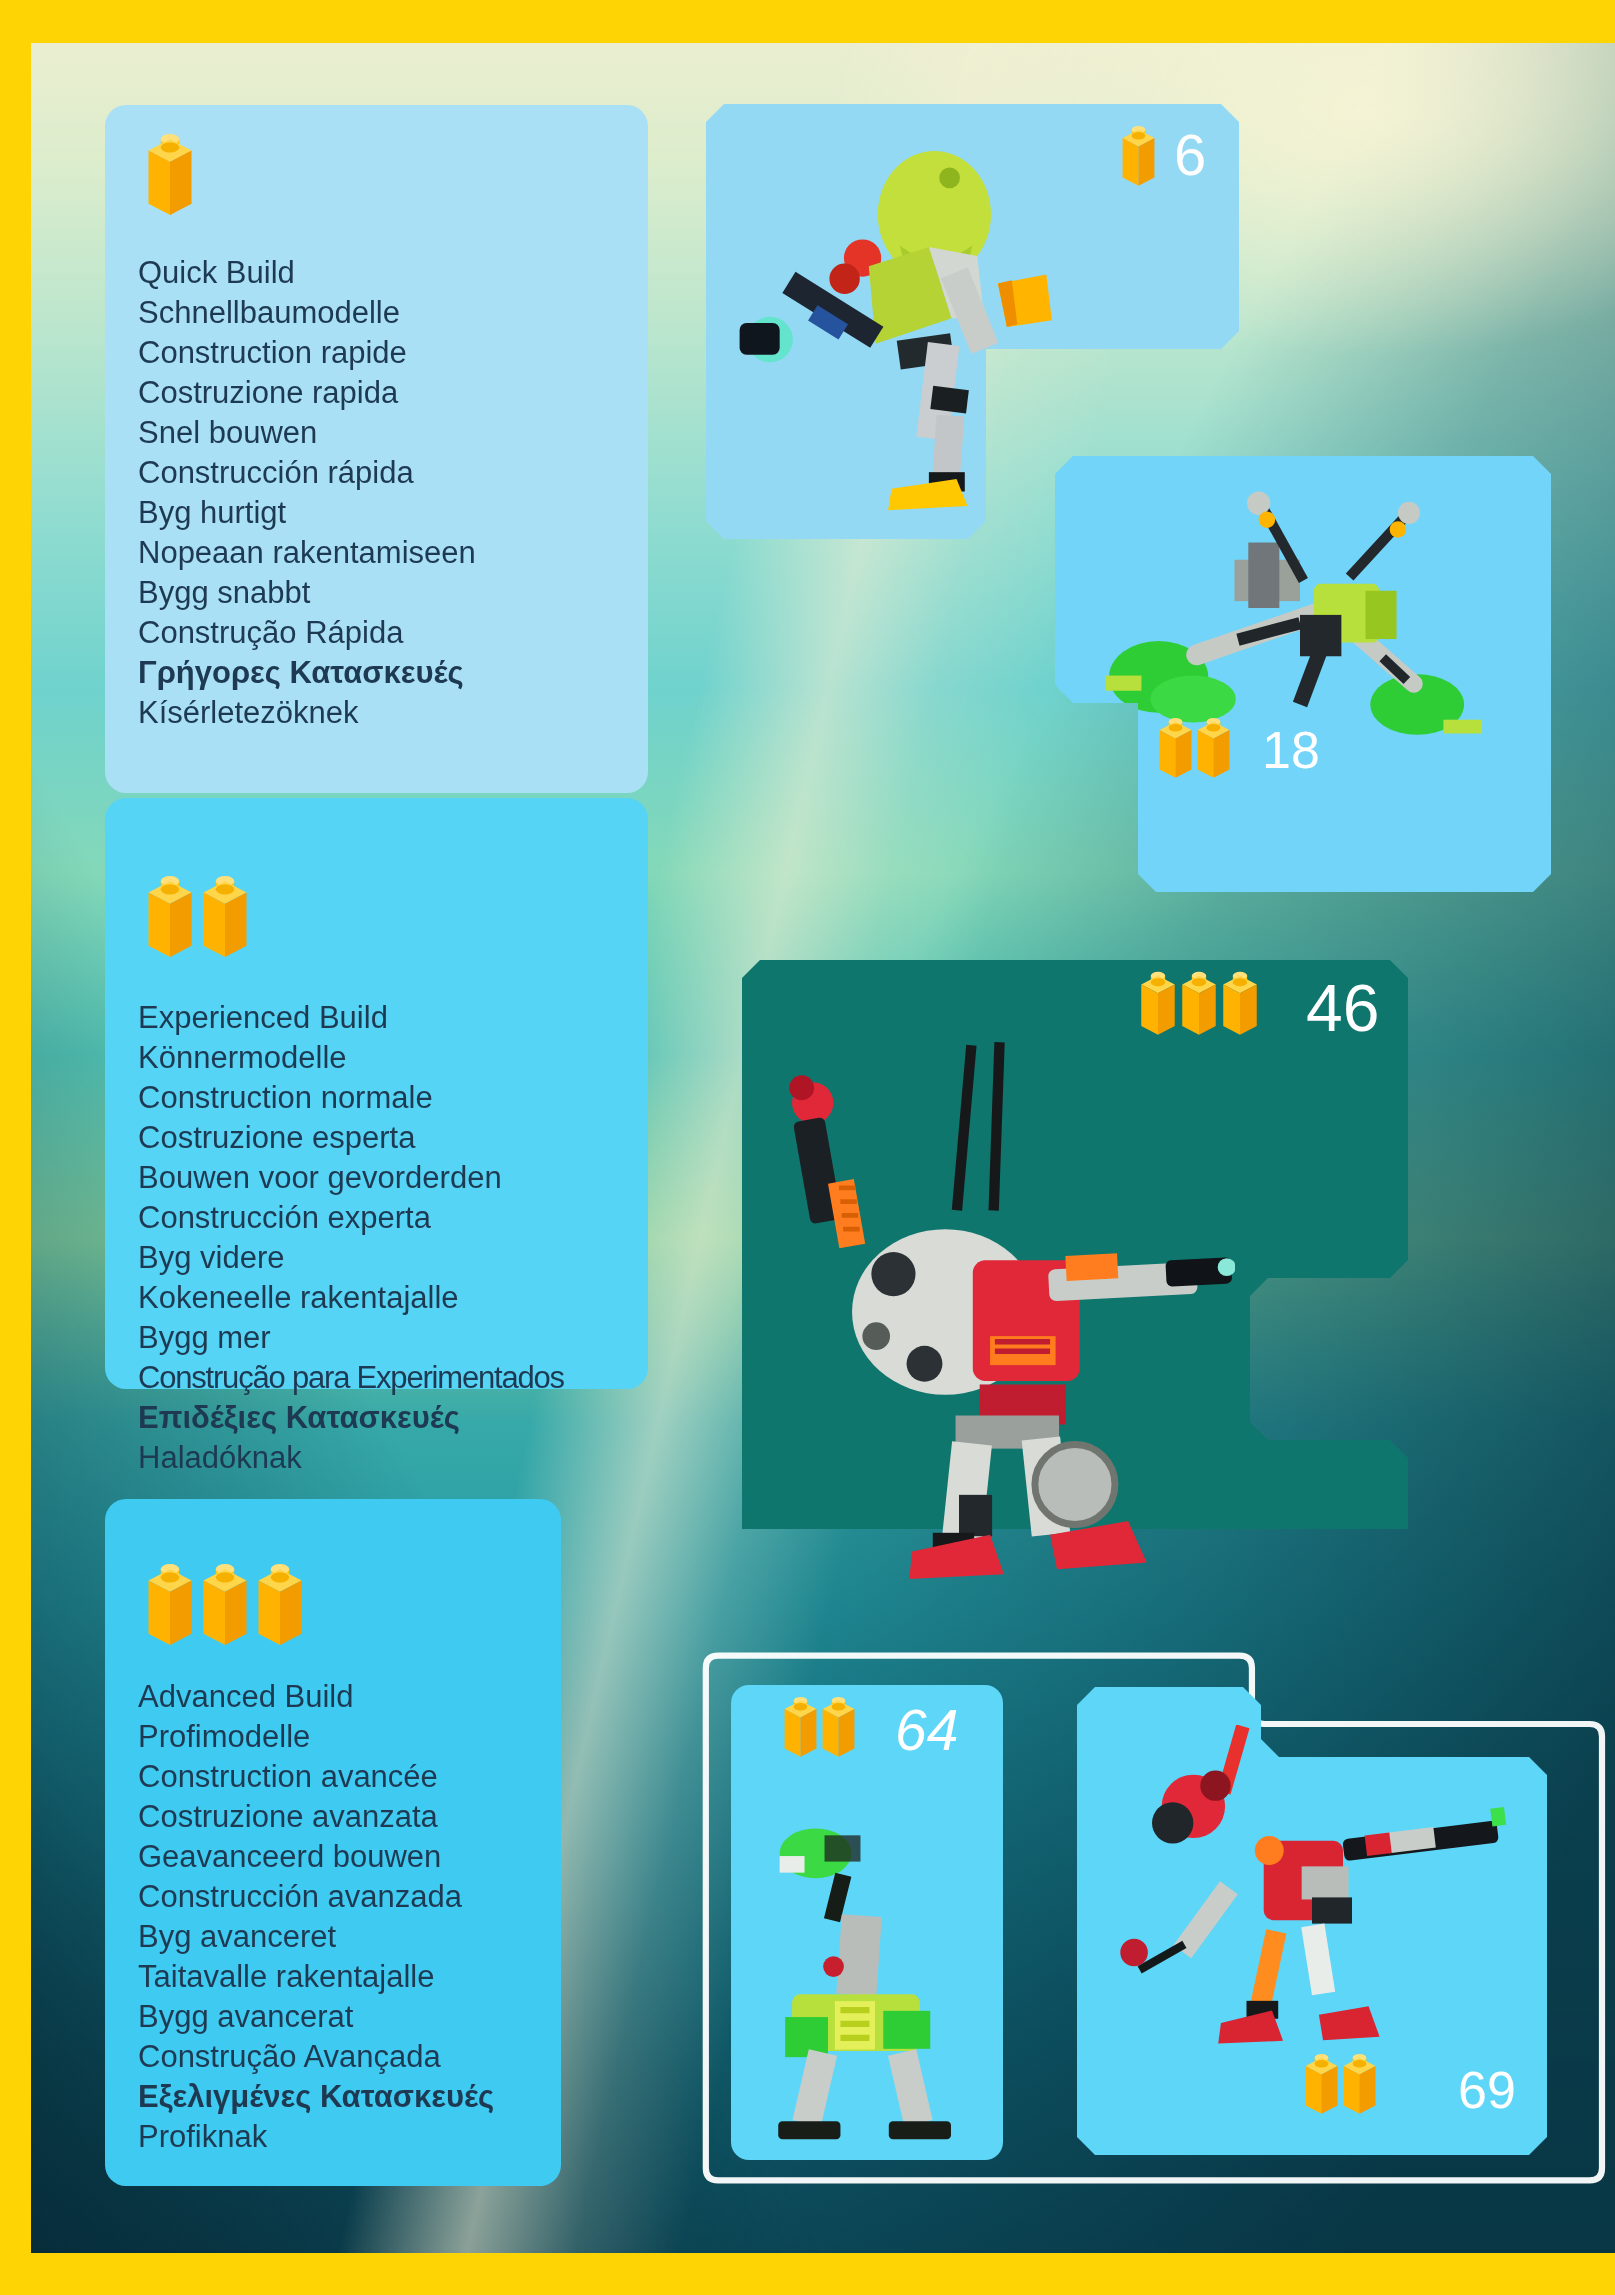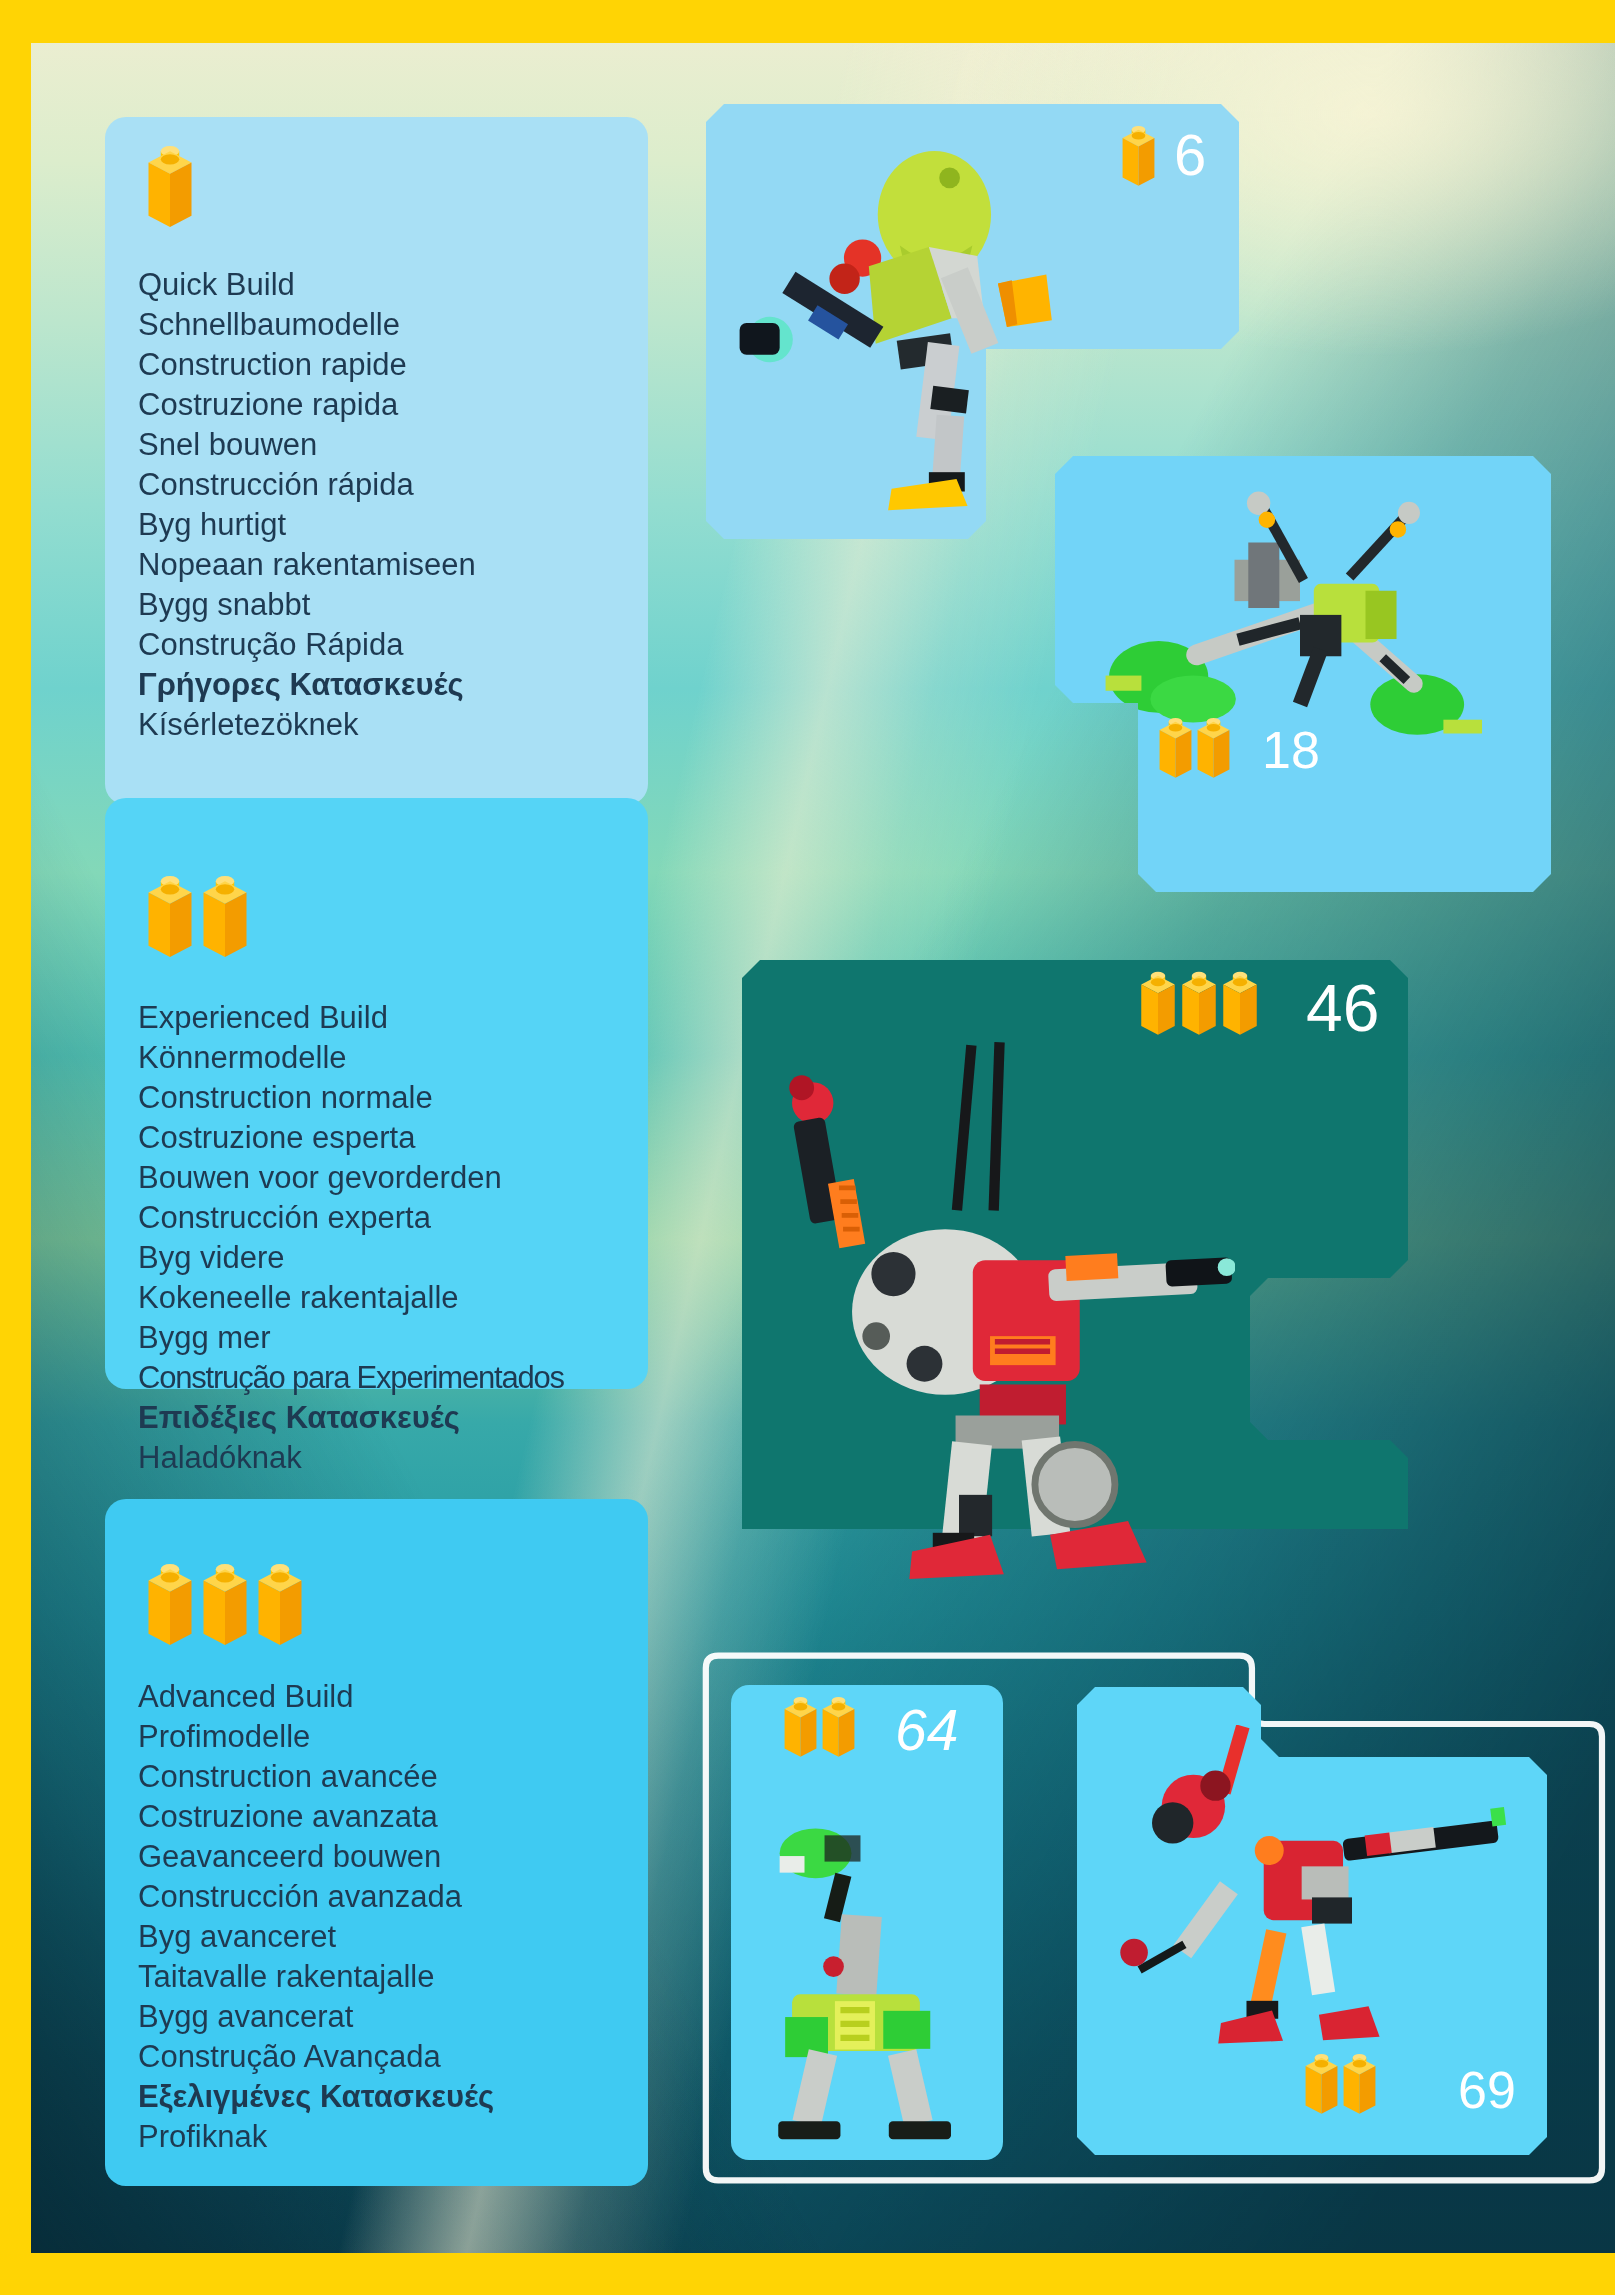--- a/index.html
+++ b/index.html
@@ -12,23 +12,23 @@
       linear-gradient(62deg, rgba(6,40,52,.9) 0%, rgba(6,40,52,.45) 12%, rgba(6,40,52,0) 30%),
       linear-gradient(118deg, rgba(16,90,100,0) 50%, rgba(16,90,100,.35) 60%, rgba(10,70,85,.55) 72%, rgba(8,52,66,.85) 90%),
       linear-gradient(180deg,#f0eed2 0%,#dcedcc 7%,#bce6cd 14%,#93ddd0 22%,#6fd2cd 30%,#83d8b8 38%,#52c2b4 46%,#7ecd9f 54%,#37a9a9 62%,#259aa4 70%,#187c8c 80%,#0f5a6b 90%,#0b3f51 100%);
   }
   .bar{position:absolute;background:#ffd404;}
   .bar-top{left:0;top:0;width:1616px;height:43px;}
   .bar-left{left:0;top:0;width:31px;height:2295px;}
   .bar-bottom{left:0;top:2253px;width:1616px;height:43px;}
 
   .panel{position:absolute;border-radius:21px;}
-  .panel-quick{left:105px;top:105px;width:543px;height:688px;background:#a9e0f5;margin-top:12px;}
+  .panel-quick{left:105px;top:105px;width:543px;height:688px;background:#a9e0f5;}
   .panel-exp{left:105px;top:798px;width:543px;height:591px;background:#55d4f6;}
-  .panel-adv{left:105px;top:1499px;width:543px;height:687px;background:#3fcaf2;}
+  .panel-adv{left:105px;top:1499px;width:456px;height:687px;background:#3fcaf2;}
 
   .brick-row{position:absolute;left:33px;display:flex;}
   .panel-quick .brick-row{top:28px;}
   .panel-exp .brick-row{top:77px;}
   .panel-adv .brick-row{top:64px;}
   .brick{display:block;margin-right:-9px;}
   .b-lg{width:64px;height:86px;}
   .b-sm{width:47px;height:64px;}
   .b-md{width:50px;height:67px;}
 

